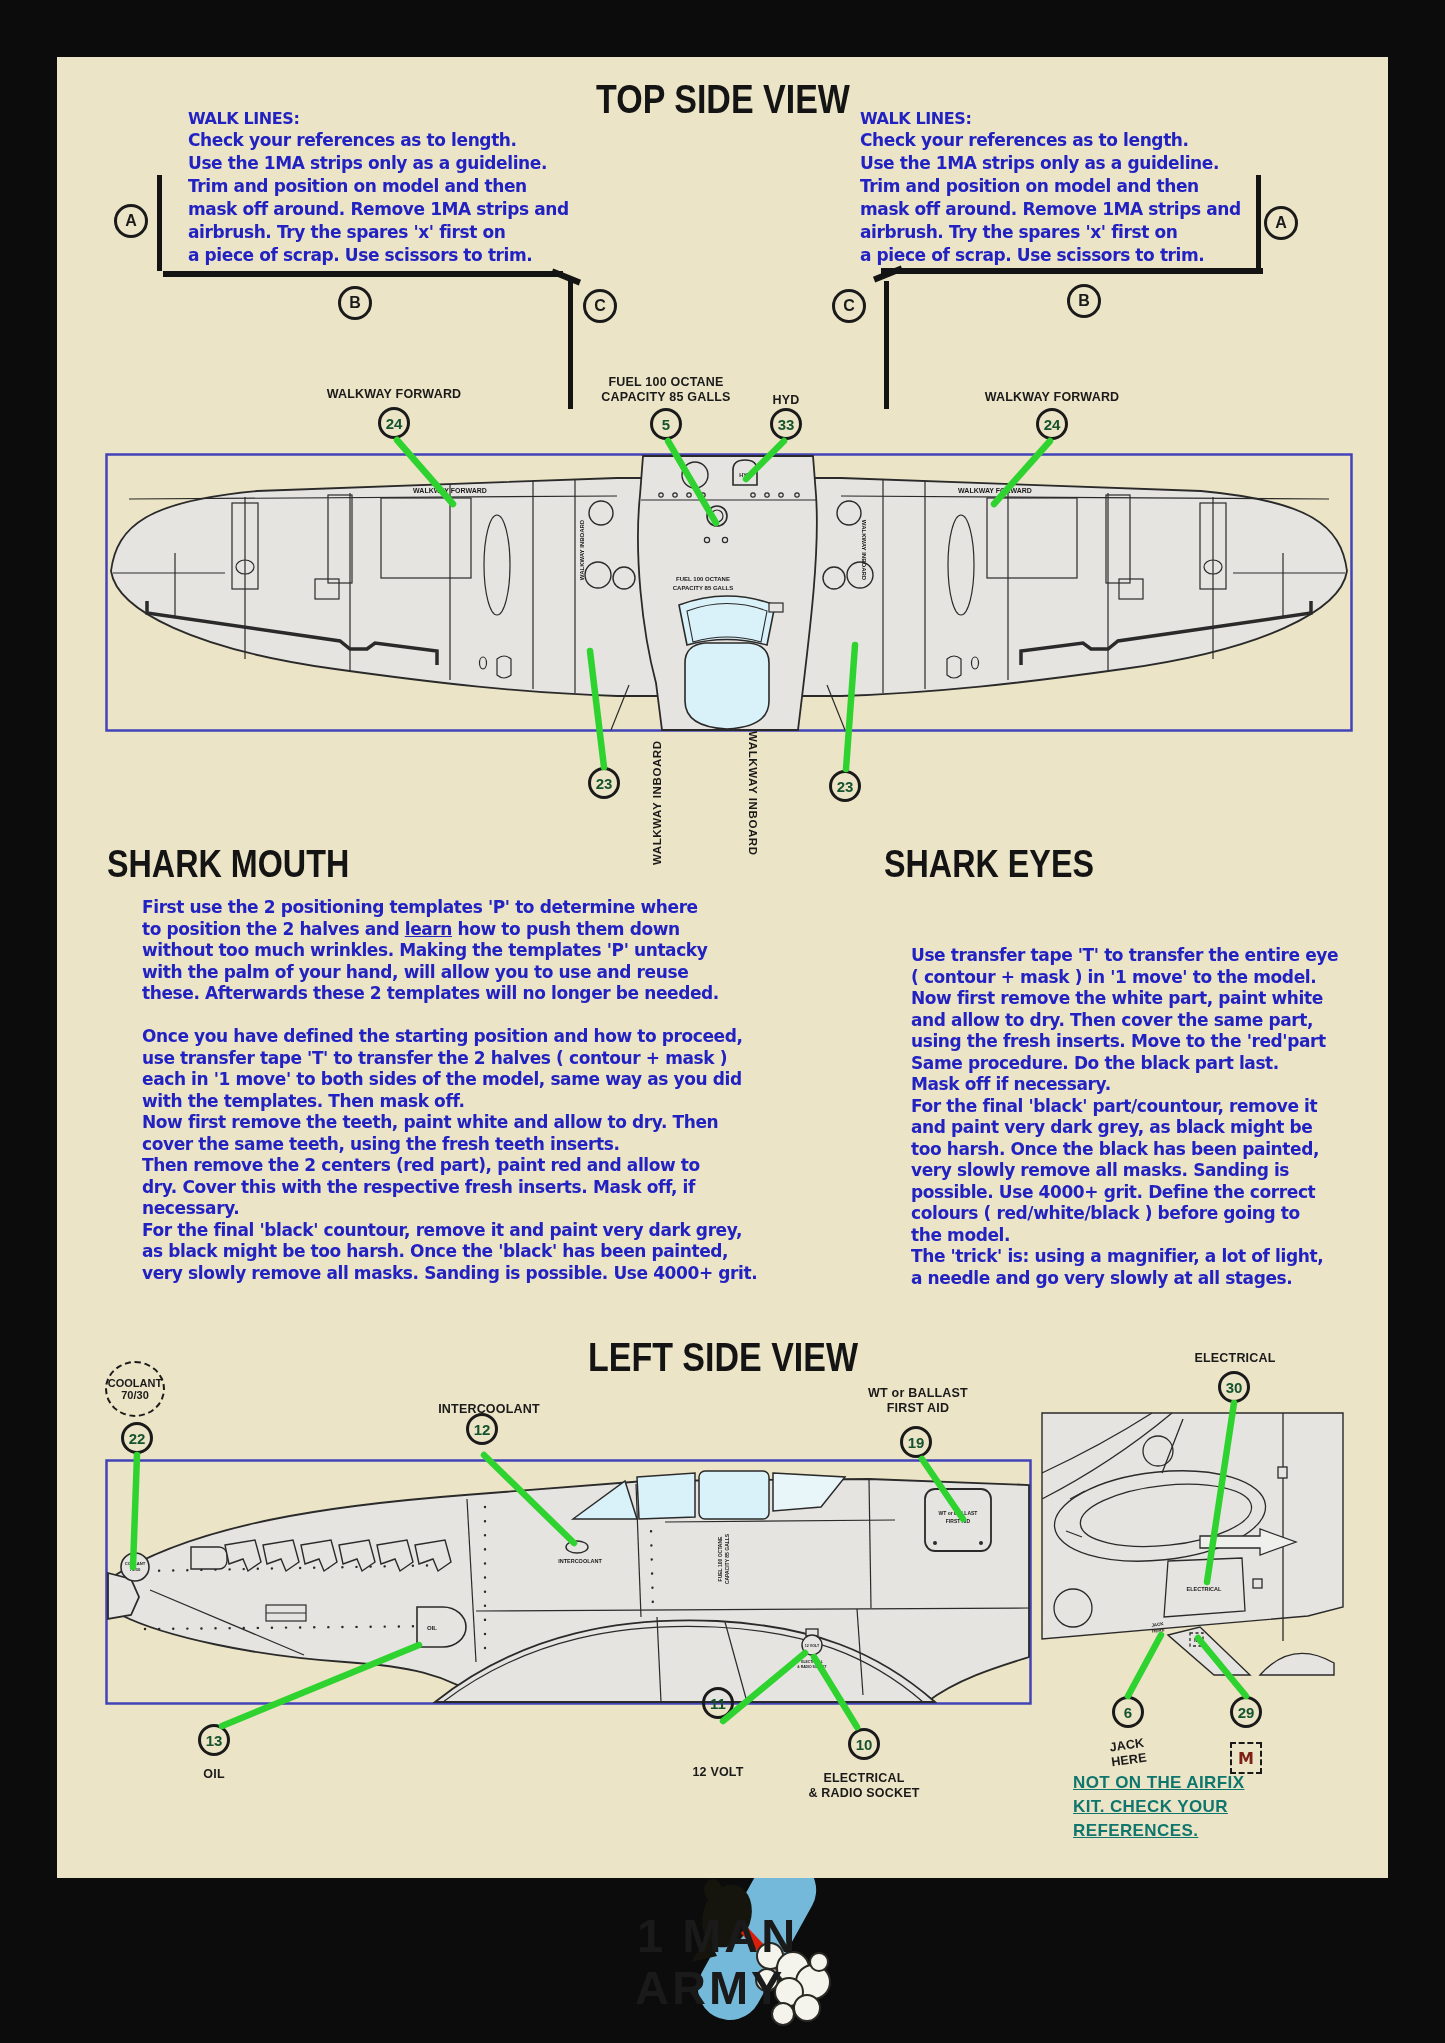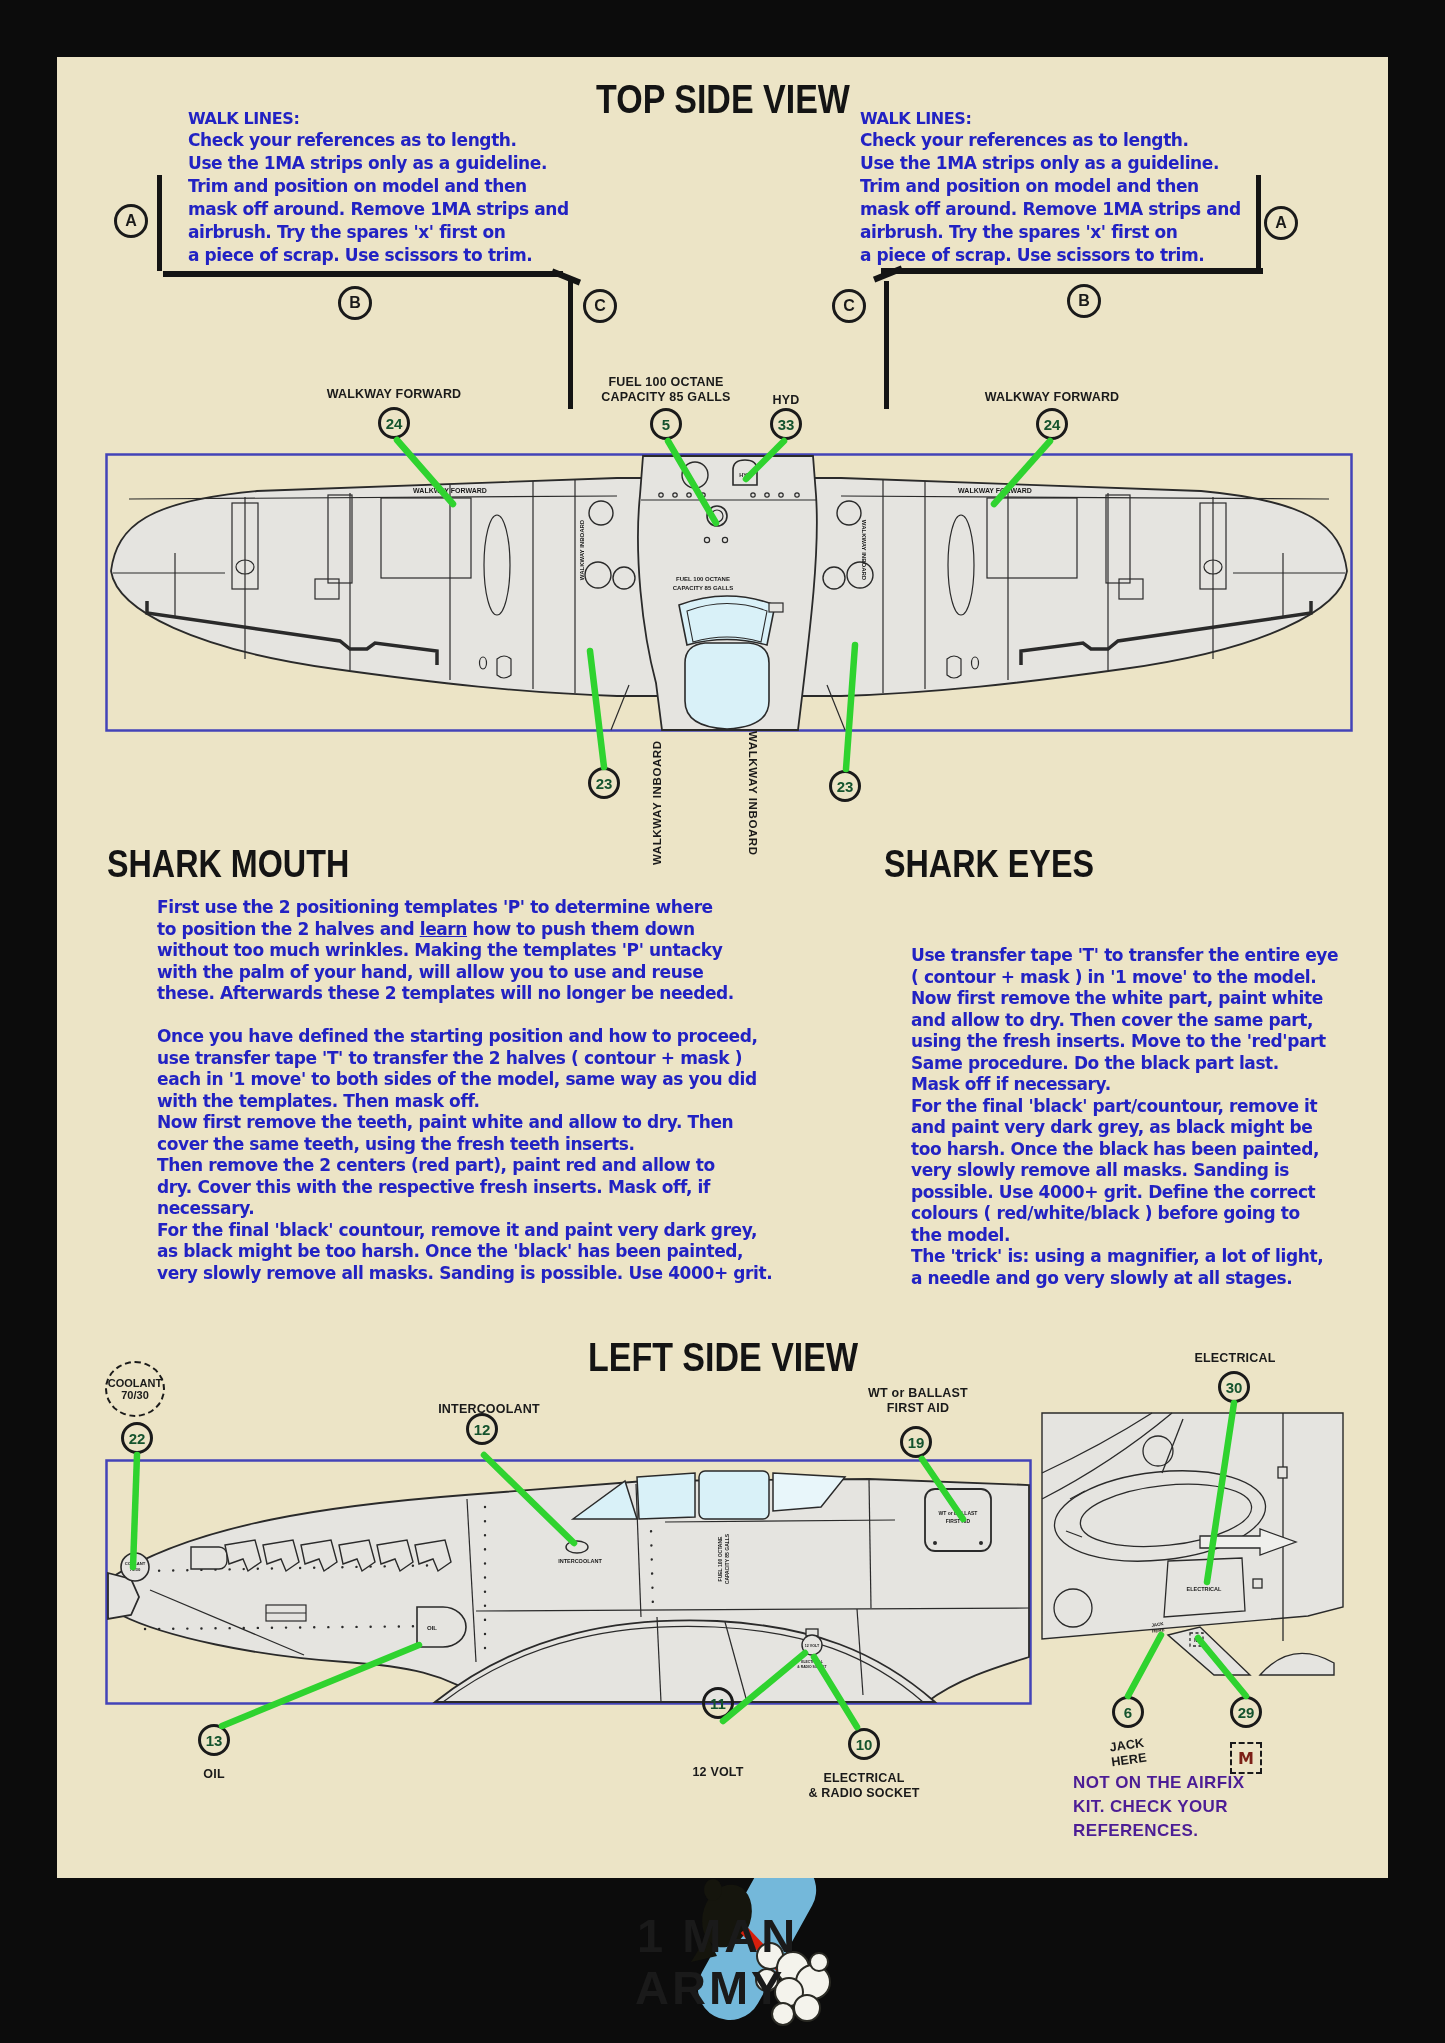--- a/index.html
+++ b/index.html
@@ -32,21 +32,21 @@
   .vtext{position:absolute;font-weight:bold;font-size:11.5px;letter-spacing:0.6px;color:#1a1a1a;
          white-space:nowrap;transform-origin:0 0;}
   .dcirc{position:absolute;width:60px;height:56px;border:2px dashed #1a1a1a;border-radius:50%;
          box-sizing:border-box;display:flex;align-items:center;justify-content:center;
          text-align:center;font-weight:bold;font-size:11px;line-height:12px;color:#1a1a1a;
          white-space:pre-line;}
   .mbox{position:absolute;width:32px;height:32px;border:2.5px dashed #1a1a1a;box-sizing:border-box;
         display:flex;align-items:center;justify-content:center;
         font-family:"DejaVu Sans",sans-serif;font-weight:bold;font-size:16px;color:#7c2016;}
   .note{position:absolute;font-weight:bold;font-size:17px;line-height:24px;letter-spacing:0.4px;
-        color:#4c1d95;white-space:pre-line;}
+        color:#0f766e;white-space:pre-line;text-decoration:underline;}
   .rot-8{transform:rotate(-8deg);}
   svg text{font-family:"Liberation Sans",sans-serif;font-weight:bold;fill:#1a1a1a;}
 </style>
 </head>
 <body>
 
 <div class="page">
   <div class="paper">
 
     <div class="h-big h-center" style="left:466px;top:20px;width:400px;font-size:40px;">TOP SIDE VIEW</div>
@@ -188,21 +188,21 @@
         <text transform="translate(757,97) rotate(90)" font-size="6">WALKWAY INBOARD</text>
       </g>
     </svg>
 
     <div class="ncirc" style="left:531px;top:710px;">23</div>
     <div class="ncirc" style="left:772px;top:713px;">23</div>
     <div class="vtext" style="left:594px;top:808px;transform:rotate(-90deg);">WALKWAY INBOARD</div>
     <div class="vtext" style="left:702px;top:674px;transform:rotate(90deg);">WALKWAY INBOARD</div>
 
     <div class="h-big h-left" style="left:50px;top:786px;font-size:38px;">SHARK MOUTH</div>
-    <div class="blue shark-body" style="left:100px;top:840px;width:680px;"><span>First use the 2 positioning templates 'P' to determine where
+    <div class="blue shark-body" style="left:85px;top:840px;width:680px;"><span>First use the 2 positioning templates 'P' to determine where
 to position the 2 halves and </span><span class="u">learn</span><span> how to push them down
 without too much wrinkles. Making the templates 'P' untacky
 with the palm of your hand, will allow you to use and reuse
 these. Afterwards these 2 templates will no longer be needed.
 
 Once you have defined the starting position and how to proceed,
 use transfer tape 'T' to transfer the 2 halves ( contour + mask )
 each in '1 move' to both sides of the model, same way as you did
 with the templates. Then mask off.
 Now first remove the teeth, paint white and allow to dry. Then

